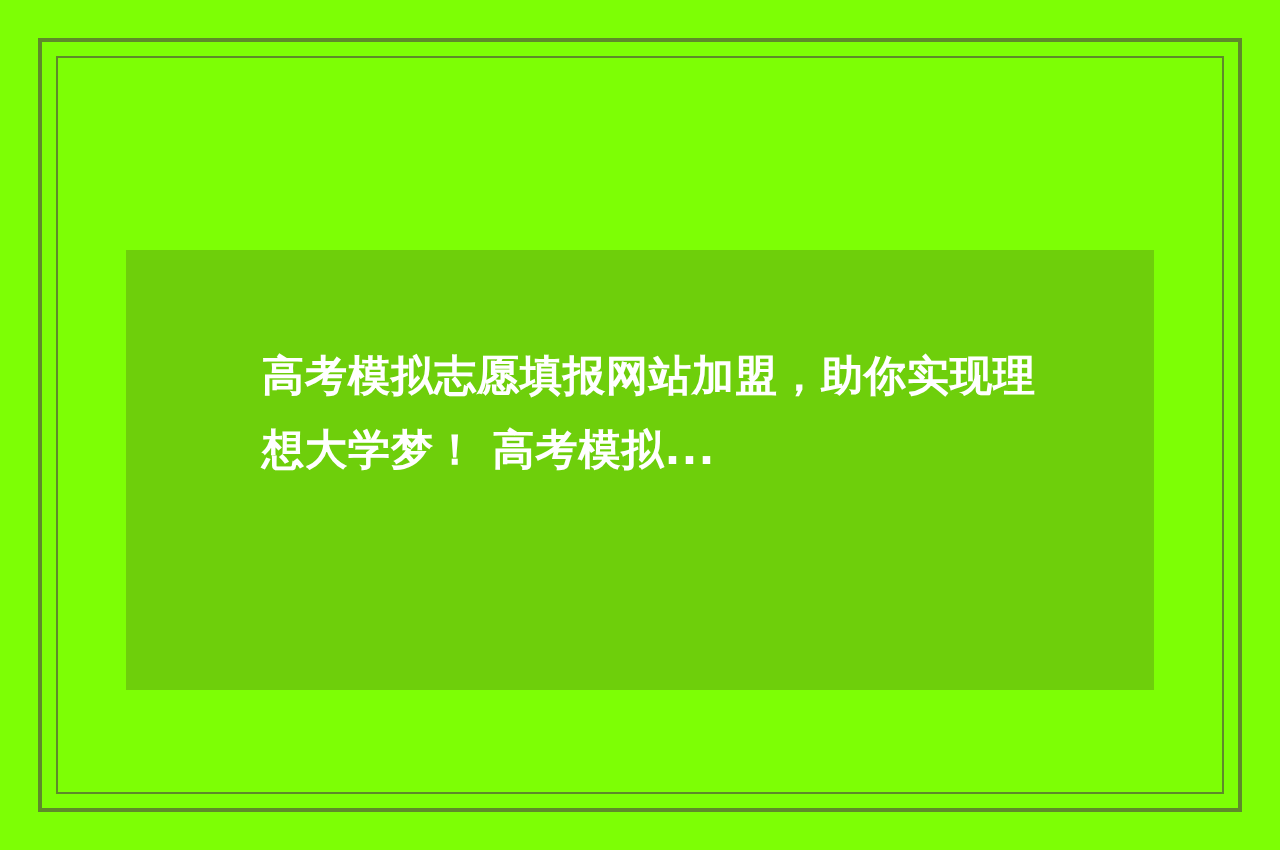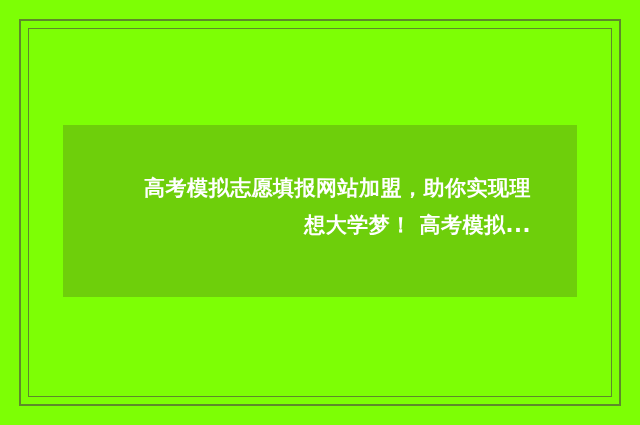--- a/index.html
+++ b/index.html
@@ -44,24 +44,23 @@
     box-sizing: border-box;
     pointer-events: none;
   }
 
   
   #content-panel {
     position: absolute;
     left: 63px;
     top: 125px;
     width: 514px;
-    height: 172px;
+    height: 220px;
     background: #6ecf0b;
     box-sizing: border-box;
-    text-align: right;
   }
 
   #headline {
     position: absolute;
     left: 68px;
     top: 45px;
     width: 400px;
     margin: 0;
     color: #ffffff;
     font-size: 21px;

